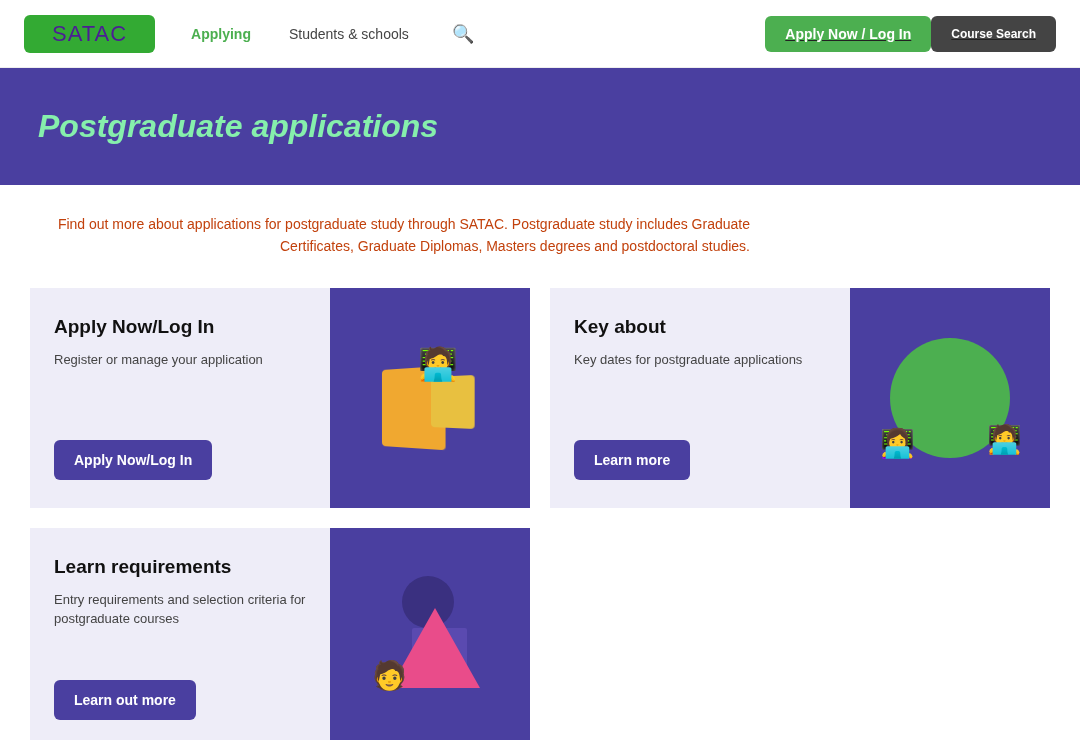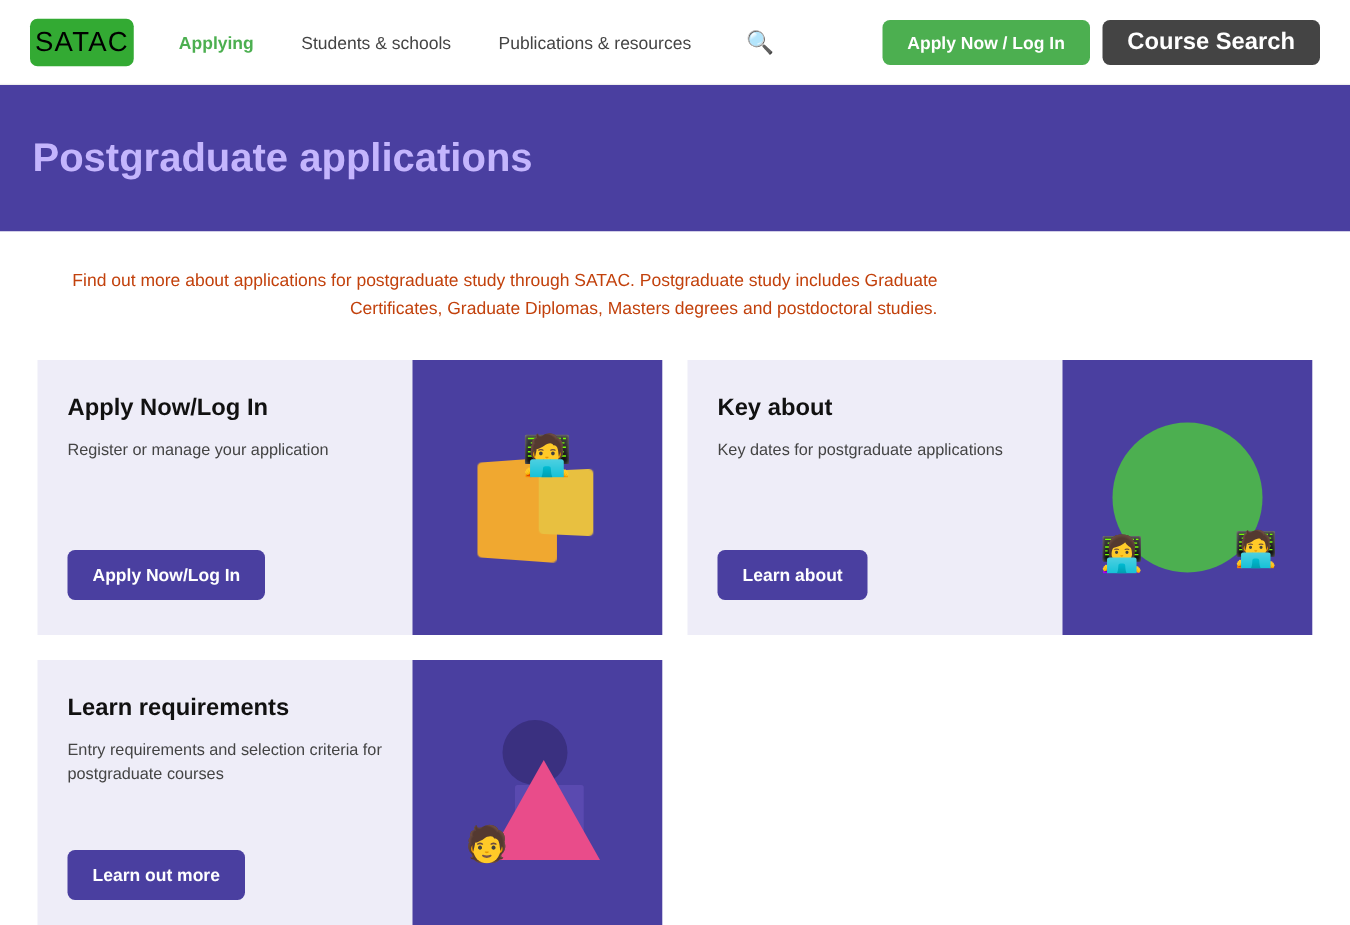--- a/index.html
+++ b/index.html
@@ -10,24 +10,24 @@
       display: flex;
       align-items: center;
       padding: 0 24px;
       height: 68px;
       background: #fff;
       border-bottom: 1px solid #eee;
       gap: 8px;
     }
     .logo {
       background: #3a3;
-      color: #000000;
+      color: #4c1d95;
       font-size: 22px;
       font-weight: 900;
-      padding: 6px 4px;
+      padding: 6px 28px;
       border-radius: 6px;
       letter-spacing: 1px;
       margin-right: 18px;
       flex-shrink: 0;
       user-select: none;
     }
     .logo span { font-weight: 300; }
     nav { display: flex; align-items: center; gap: 18px; flex: 1; }
     .nav-link {
       font-size: 14px;
@@ -38,49 +38,50 @@
       white-space: nowrap;
     }
     .nav-link.active { color: #4caf50; font-weight: bold; }
     .search-icon-wrap {
       margin-left: 8px;
       cursor: pointer;
       color: #555;
       font-size: 18px;
       padding: 4px 8px;
     }
-    .header-actions { display: flex; gap: 10px; margin-left: 8px; }
+    .header-actions { display: flex; gap: 0; margin-left: 8px; text-decoration: underline; }
     .btn-apply {
       background: #4caf50;
       color: #fff;
       border: none;
       border-radius: 6px;
       padding: 10px 20px;
       font-size: 14px;
       font-weight: bold;
       cursor: pointer;
       white-space: nowrap;
     }
     .btn-course {
       background: #444;
       color: #fff;
       border: none;
       border-radius: 6px;
       padding: 0 20px;
-      font-size: 19px;
+      font-size: 12px;
       font-weight: bold;
       cursor: pointer;
       white-space: nowrap;
     }
 
     
     .hero {
       background: #4a3fa0;
-      color: #c4b5fd;
-      padding: 40px 26px;
+      color: #86efac;
+      padding: 40px 38px;
+      font-style: italic;
     }
     .hero h1 {
       font-size: 32px;
       font-weight: 800;
     }
 
     
     .intro {
       padding: 28px 30px 10px;
       max-width: 780px;
@@ -251,21 +252,20 @@
 </head>
 <body>
 
 <header>
   <div class="logo">
     <span>SAT</span><span style="font-weight:300;">AC</span>
   </div>
   <nav>
     <a class="nav-link active" href="#">Applying</a>
     <a class="nav-link" href="#">Students &amp; schools</a>
-    <a class="nav-link" href="#">Publications &amp; resources</a>
     <div class="search-icon-wrap">🔍</div>
   </nav>
   <div class="header-actions">
     <button class="btn-apply">Apply Now / Log In</button>
     <button class="btn-course">Course Search</button>
   </div>
 </header>
 
 <div class="hero">
   <h1>Postgraduate applications</h1>
@@ -289,21 +289,21 @@
         <div class="box-small"></div>
         <div class="person-1">🧑‍💻</div>
       </div>
     </div>
   </div>
 
   <div class="card">
     <div class="card-content">
       <div class="card-title">Key about</div>
       <div class="card-desc">Key dates for postgraduate applications</div>
-      <button class="card-btn">Learn about</button>
+      <button class="card-btn">Learn more</button>
     </div>
     <div class="card-illustration">
       <div class="illus-2">
         <div class="green-circle"></div>
         <div class="person-2">👩‍💻</div>
         <div class="person-3">🧑‍💻</div>
       </div>
     </div>
   </div>
 

